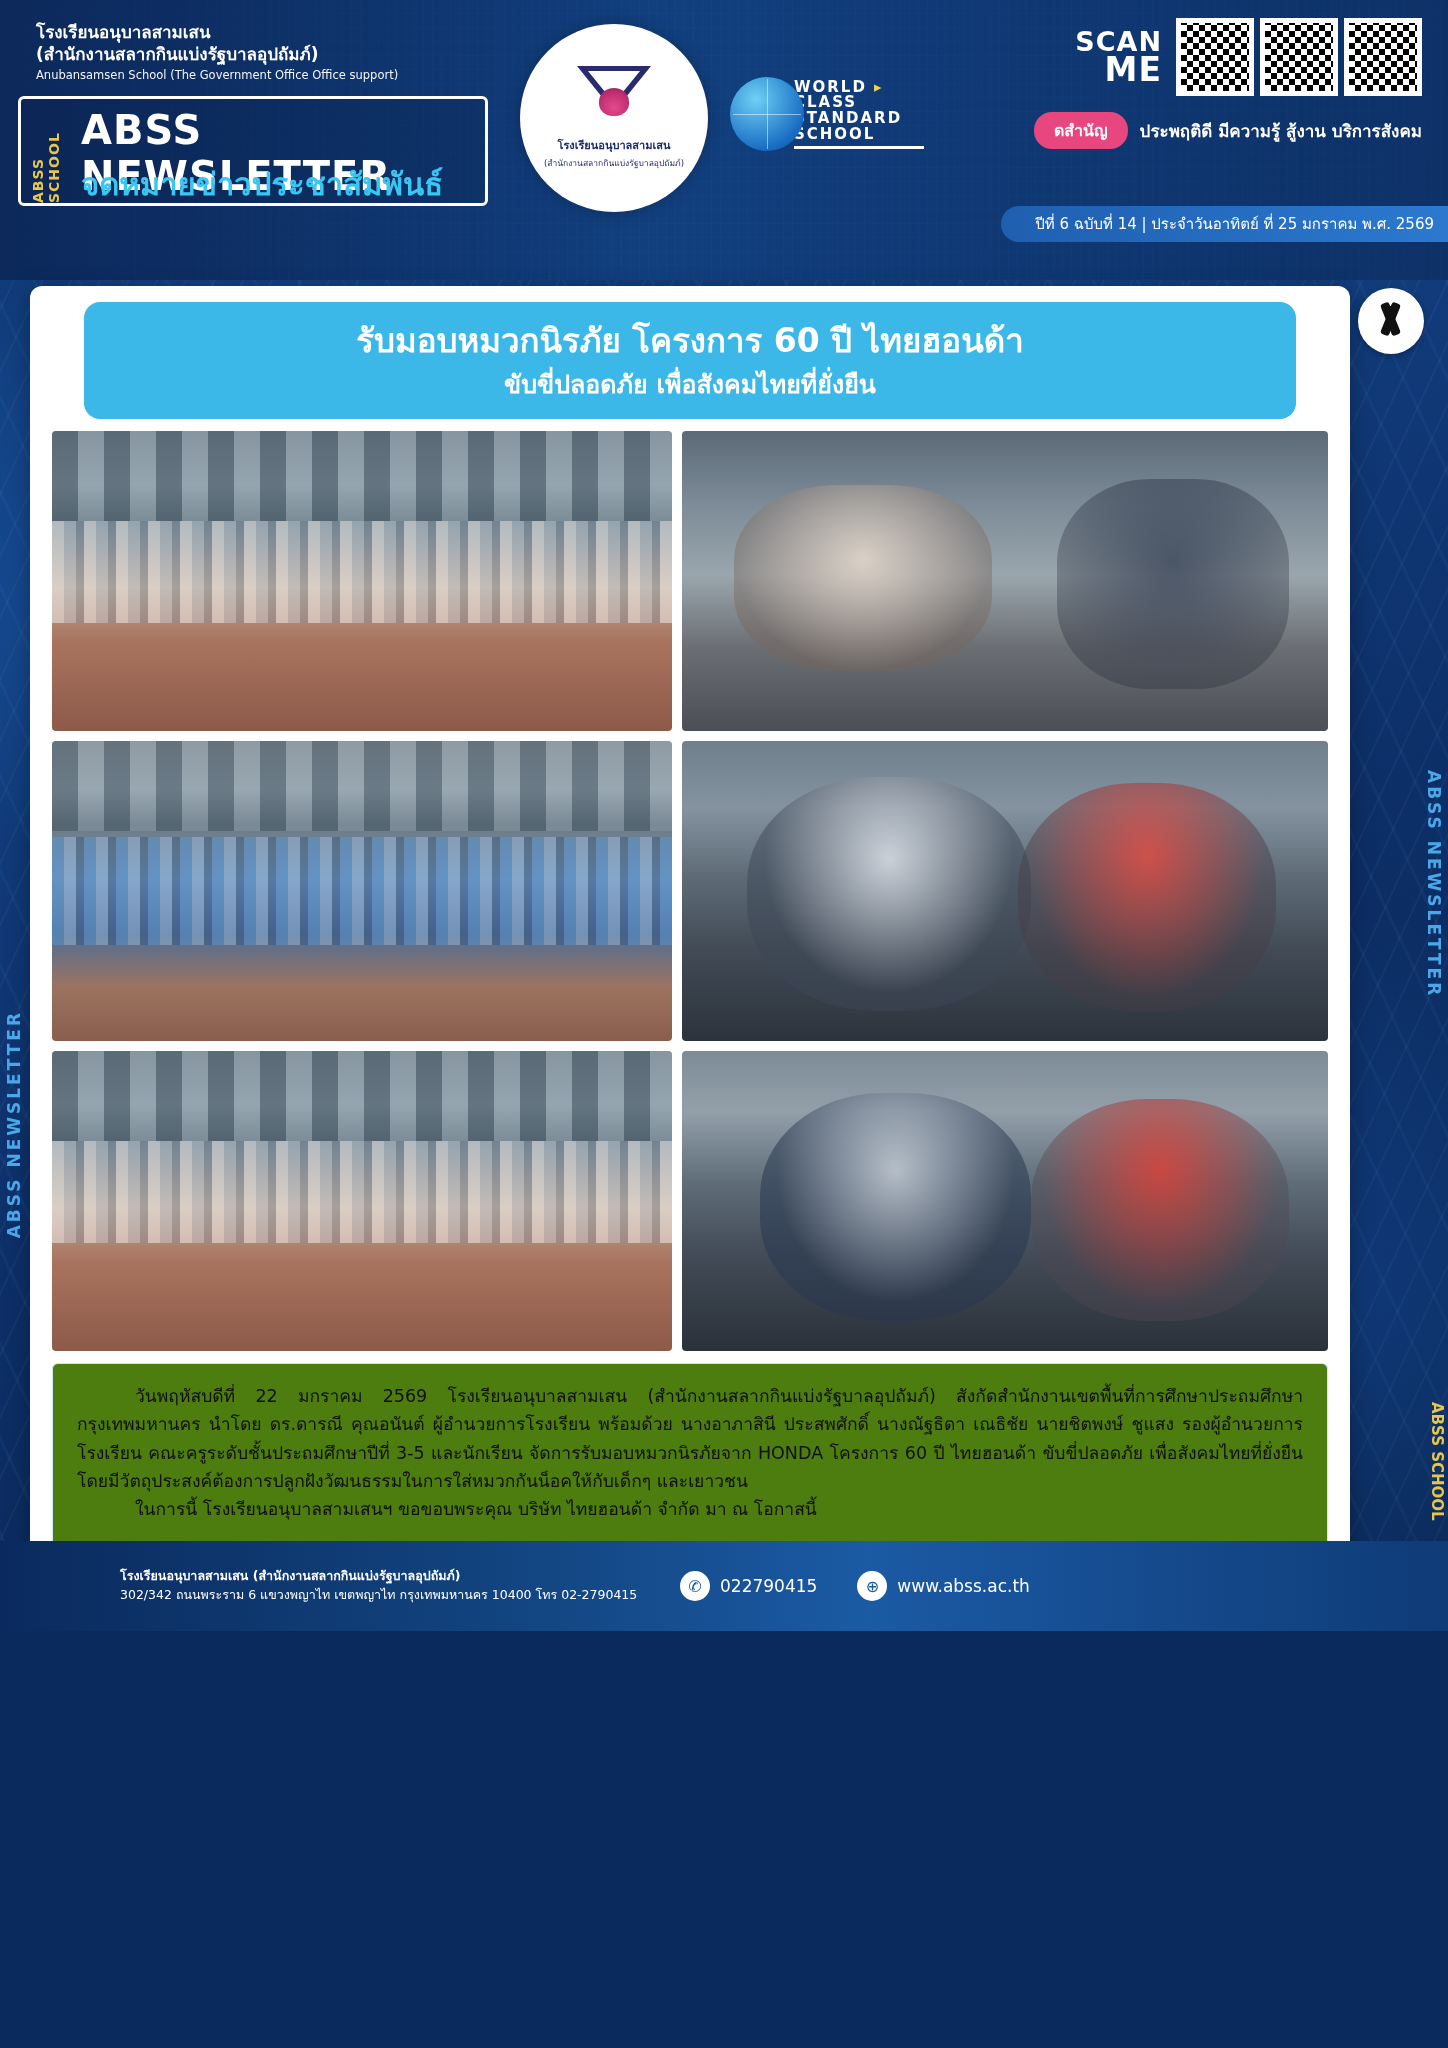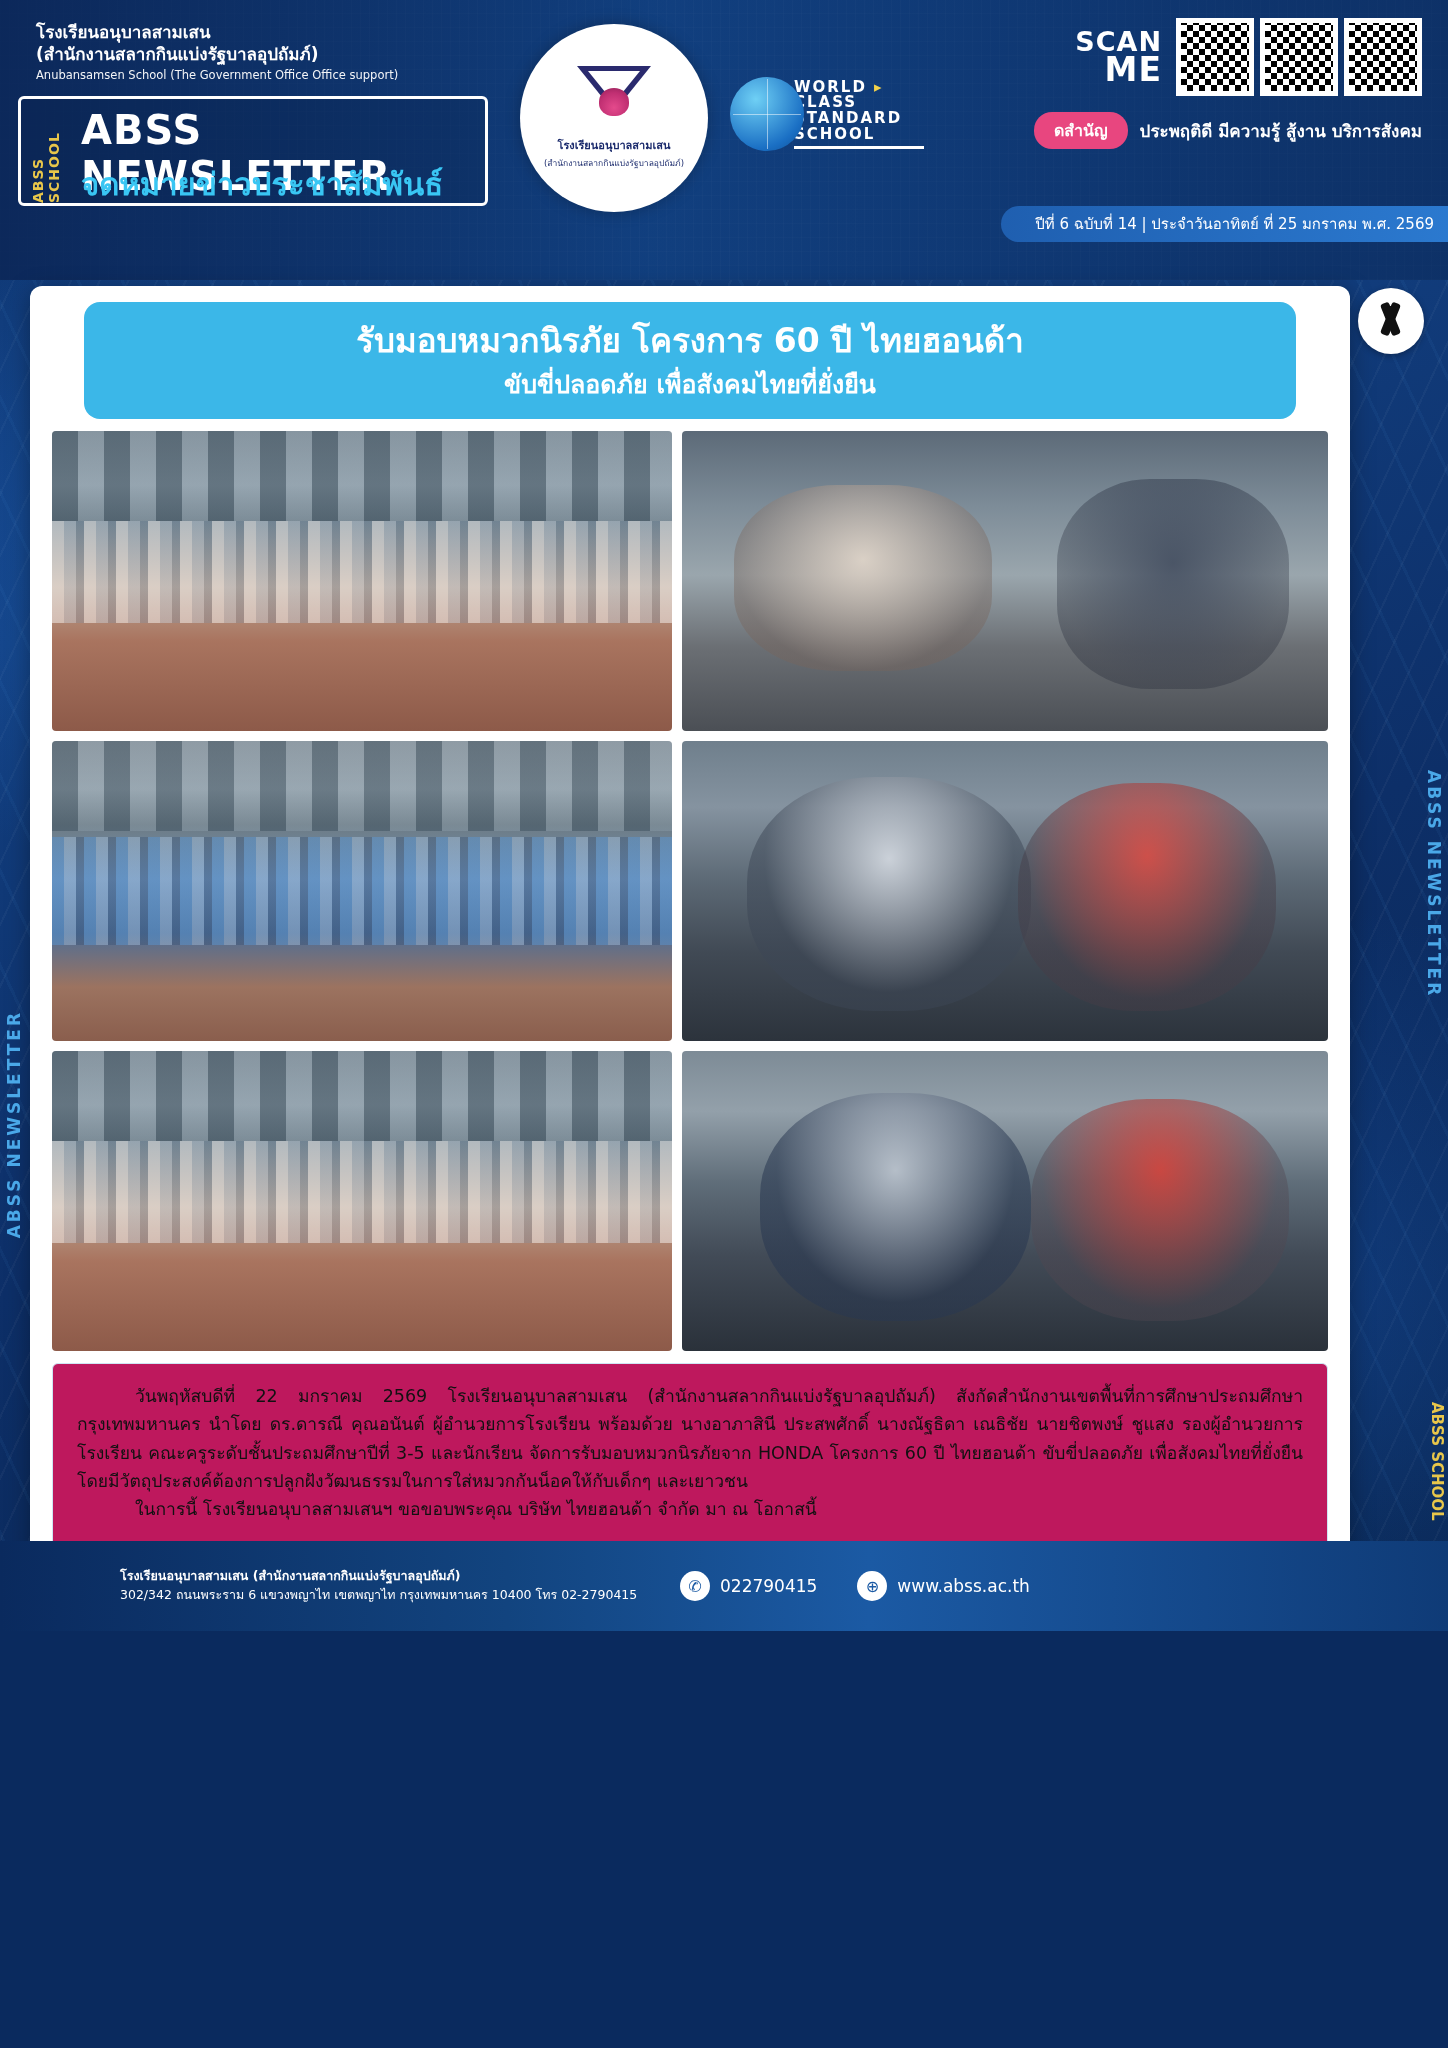--- a/index.html
+++ b/index.html
@@ -409,21 +409,21 @@
   }
   .p-rider2:after {
     content:"";
     position:absolute; right:6%; top:16%; width:40%; height:74%;
     background: radial-gradient(ellipse at 50% 32%, rgba(225,60,50,0.8), rgba(80,70,80,0.4) 65%);
     border-radius: 45%;
   }
 
   .body-box {
     margin: 12px 6px 0;
-    background: #be185d;
+    background: #4d7c0f;
     border: 1px solid #cfe6f4;
     border-radius: 6px;
     padding: 18px 24px 20px;
     height: 262px;
   }
   .body-box p {
     font-size: 17.5px;
     line-height: 1.62;
     color: #111111;
     text-align: justify;

